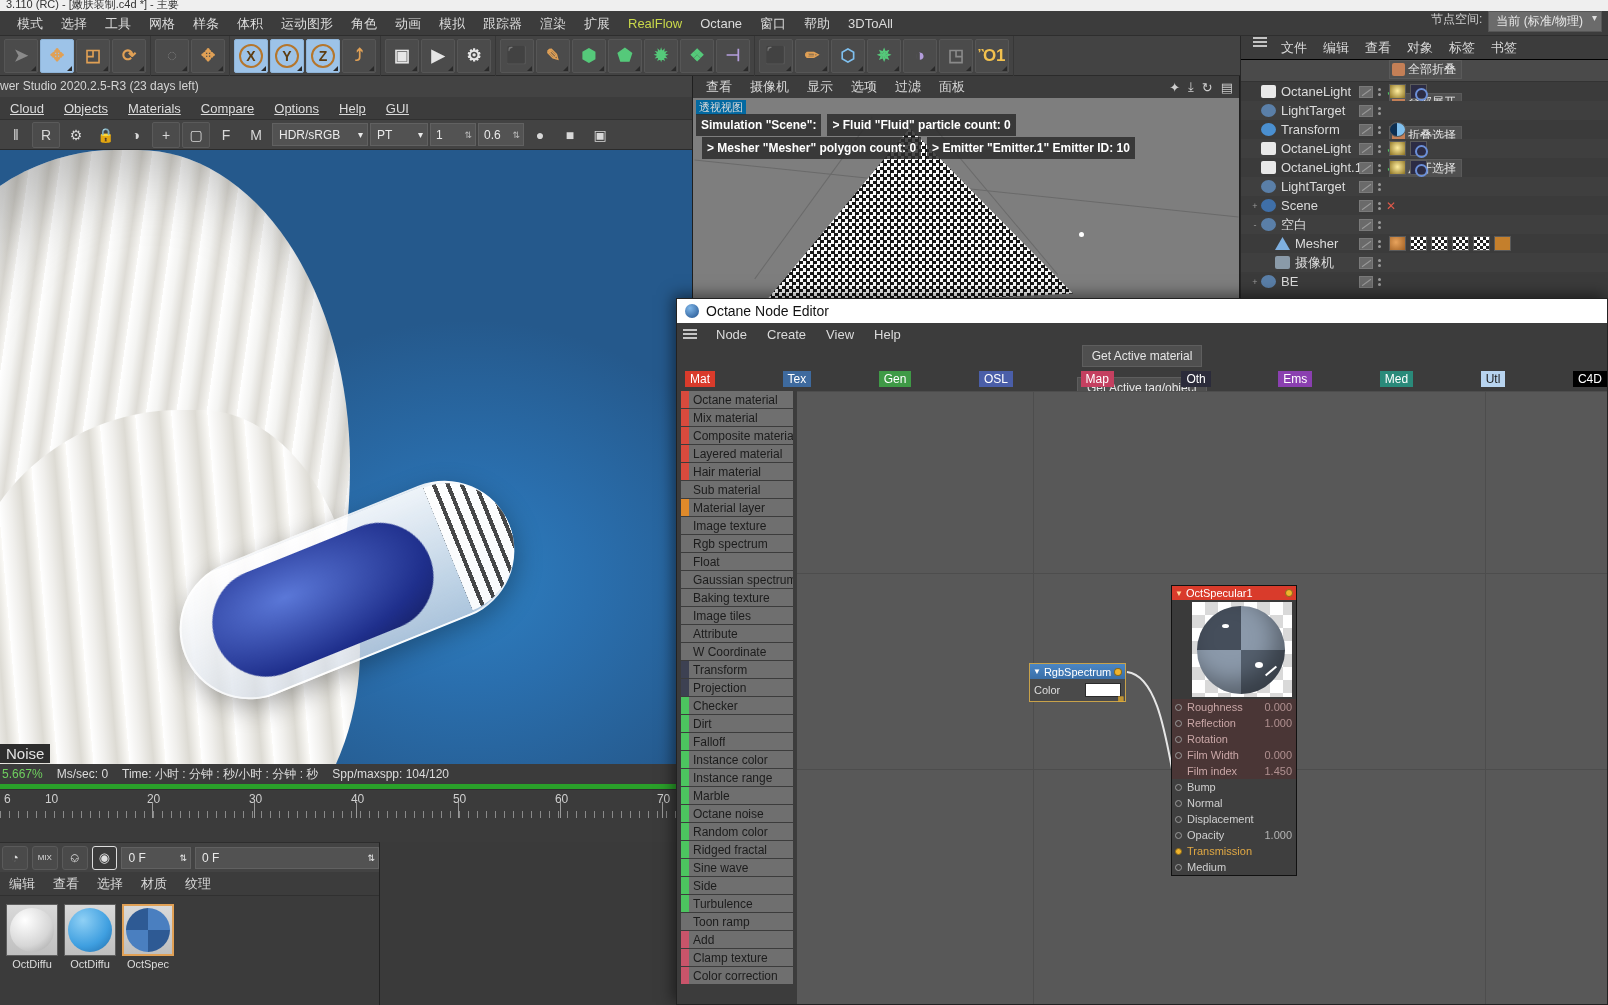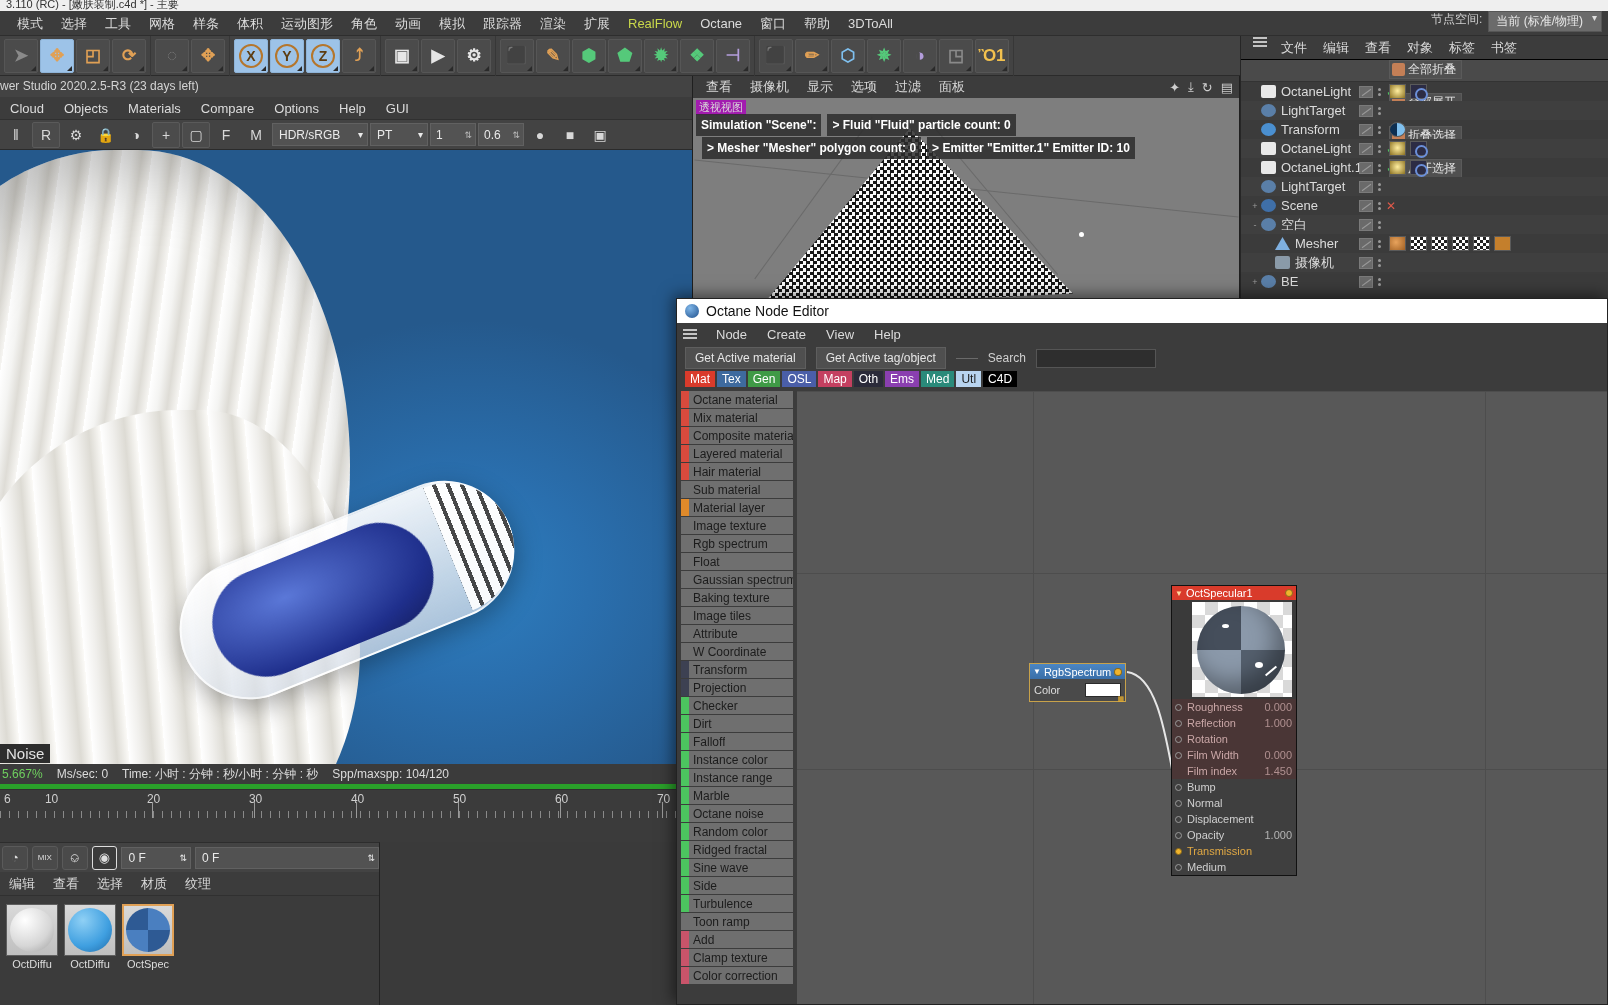--- a/index.html
+++ b/index.html
@@ -80,20 +80,21 @@
     position:absolute; left:0; top:76px; width:693px; height:766px;
     background:#3b3b3b; border-right:1px solid #1f1f1f;
   }
   .orender .lic {
     height:21px; background:#434343; color:#d4d4d4; font-size:12px;
     padding:3px 0 0 0; white-space:nowrap; overflow:hidden;
   }
   .orender .omenu {
     height:23px; background:#3c3c3c; display:flex; align-items:center;
     border-bottom:1px solid #303030;
+    text-decoration:underline;
   }
   .orender .omenu .mi { padding:0 10px; font-size:13px; color:#dcdcdc; }
   .orender .obar {
     height:30px; background:#434343; display:flex; align-items:center;
     gap:2px; padding:0 2px; border-bottom:1px solid #2b2b2b; overflow:hidden;
   }
   .obtn {
     width:28px; height:26px; border-radius:2px; background:#4b4b4b;
     border:1px solid #5a5a5a; display:flex; align-items:center; justify-content:center;
     font-size:14px; color:#d8d8d8; flex:0 0 auto;
@@ -232,21 +233,21 @@
     height:22px; background:#3c3c3c; display:flex; align-items:center;
     padding-left:4px; position:relative;
   }
   .viewport .vmenu .mi { padding:0 9px; font-size:13px; }
   .viewport .vicons {
     position:absolute; right:6px; top:0; height:22px; display:flex;
     align-items:center; gap:8px; font-size:13px; color:#cfcfcf;
   }
   .vlabel {
     position:absolute; left:3px; top:24px; font-size:11px; color:#d8d8d8;
-    background:#a21caf; padding:0 3px;font-family:Liberation Serif, serif;
+    background:#0369a1; padding:0 3px;font-family:Liberation Serif, serif;
   }
   .sim {
     position:absolute; left:3px; top:38px; font-size:12px; font-weight:bold;
     color:#fff; line-height:20px;
   }
   .sim div { background:rgba(45,45,45,.85); display:inline-block; padding:1px 5px; margin-bottom:1px;}
   .grid {
     position:absolute; left:0; top:22px; right:0; bottom:0;
     background:#7e7e7e;
   }
@@ -340,30 +341,30 @@
     background:radial-gradient(circle at 35% 30%, #7fb6e8, #1f4f8c);
   }
   .nwmenu {
     height:22px; background:#3c3c3c; display:flex; align-items:center; gap:2px; padding-left:6px;
   }
   .nwmenu .burger { display:flex; flex-direction:column; gap:2px; margin-right:8px;}
   .nwmenu .burger i { width:14px; height:2px; background:#c4c4c4; display:block;}
   .nwmenu .mi { padding:0 9px; font-size:13px; color:#dcdcdc; }
   .nwbar {
     height:26px; background:#3c3c3c; display:flex; align-items:center;
-    gap:10px; padding:0 8px;
+    gap:10px; padding:0 8px;flex-direction:column;
   }
   .nbtn {
     background:#4f4f4f; border:1px solid #5e5e5e; color:#e6e6e6;
     font-size:12px; padding:3px 9px;
   }
   .nsep { width:22px; height:1px; background:#6a6a6a;}
   .nwbar .slbl { font-size:12px; color:#d0d0d0;}
   .nsearch { width:120px; height:19px; background:#2e2e2e; border:1px solid #555;}
-  .cats { height:16px; display:flex; gap:2px; padding-left:8px; background:#3c3c3c;}
+  .cats { height:16px; display:flex; gap:2px; padding-left:8px; background:#3c3c3c;justify-content:space-between;}
   .cat { font-size:12px; padding:0 5px; color:#fff; line-height:16px;}
 
   .nodeleft {
     position:absolute; left:4px; top:92px; width:112px; bottom:0;
     overflow:hidden;
   }
   .nitem {
     height:17px; background:#6f6f6f; color:#1c1c1c; font-size:12px;
     margin-bottom:1px; display:flex; align-items:center;
     border-left:8px solid transparent;

